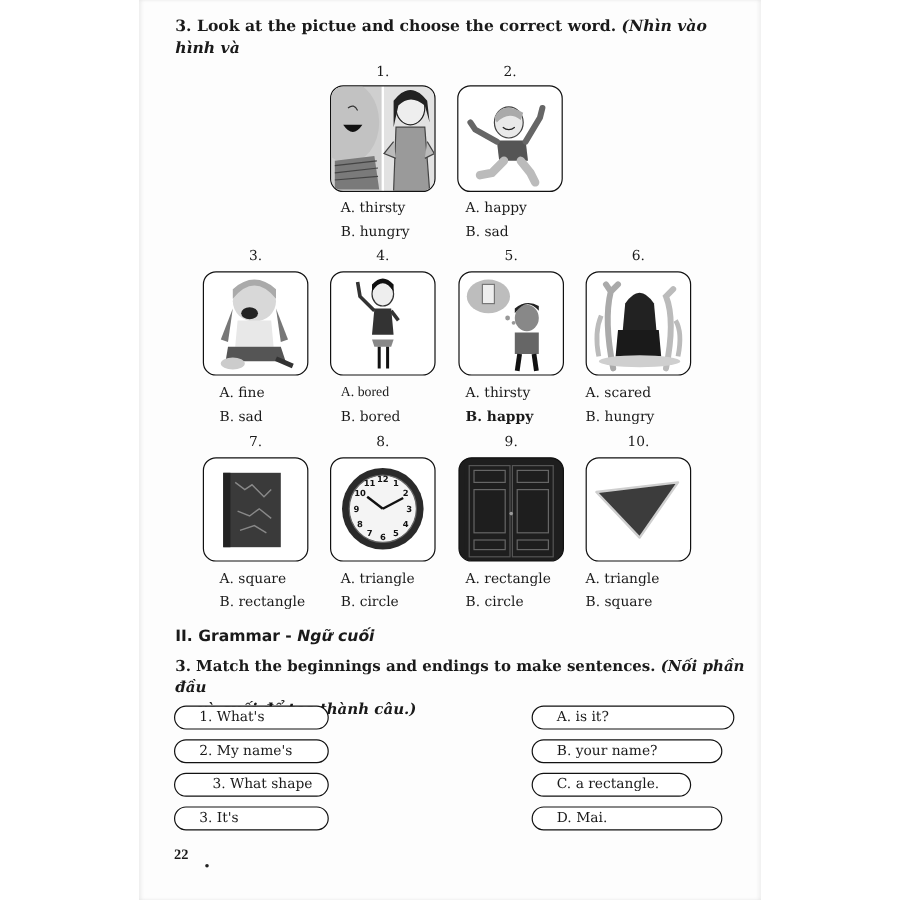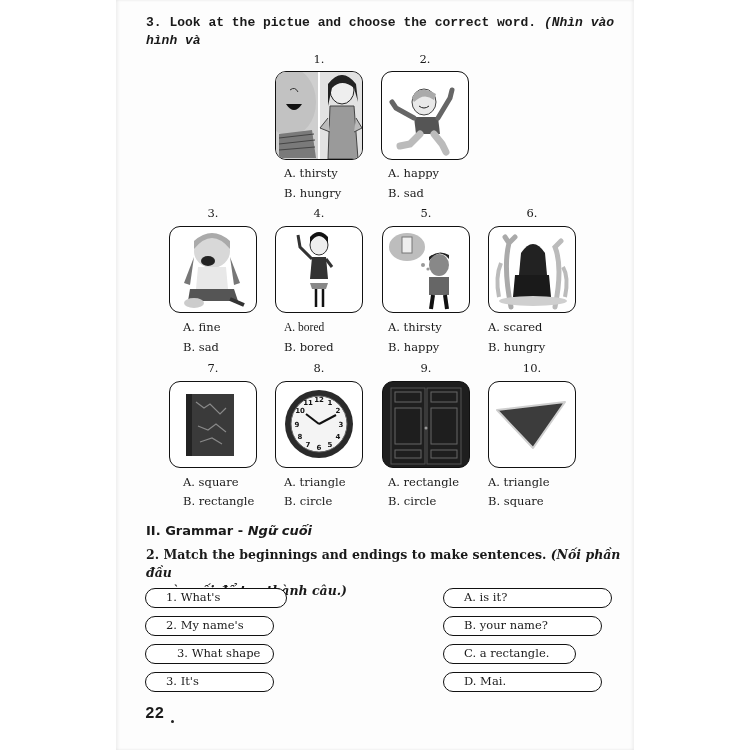--- a/index.html
+++ b/index.html
@@ -1,35 +1,35 @@
 <!DOCTYPE html>
 <html><head>
 <meta charset="utf-8">
 <style>
   html, body { margin:0; padding:0; }
   body { width:750px; height:750px; background:#ffffff; position:relative; overflow:hidden;
          font-family:"DejaVu Serif", serif; color:#1a1a1a; }
   .page { position:absolute; left:116px; top:0; width:518px; height:750px; background:#fdfdfd;
           box-shadow: inset 2px 0 3px rgba(0,0,0,0.06), inset -2px 0 3px rgba(0,0,0,0.05); }
   .abs { position:absolute; }
-  .q-title { left:146px; top:14px; font-size:13px; font-weight:bold; line-height:18px; width:480px;font-family:Liberation Mono, monospace; }
+  .q-title { left:146px; top:14px; font-size:13px; font-weight:bold; line-height:18px; width:480px; }
   .q-title .vi { font-style:italic; }
   .q-title .line2 { display:block; padding-left:19px; font-style:italic; }
   .num { font-size:11.5px; text-align:center; width:88px; }
   .box { border:1.6px solid #111; border-radius:11px; background:#fff; overflow:hidden; box-sizing:border-box;
          display:flex; align-items:center; justify-content:center; }
   .opt { font-size:11.5px; line-height:19px; }
   .sec { left:146px; top:523px; font-family:"DejaVu Sans", sans-serif; font-size:13px; font-weight:bold; }
   .sec .vi { font-style:italic; font-weight:bold; }
   .q2 { left:146px; top:546px; font-size:12.5px; font-weight:bold; line-height:18px; width:480px; }
   .q2 .vi { font-style:italic; }
   .q2 .line2 { display:block; padding-left:19px; font-style:italic; }
   .match { height:20px; border:1.5px solid #111; border-radius:11px; background:#fff; box-sizing:border-box;
            font-size:11.5px; line-height:17px; padding-left:20px; }
-  .pageno { left:145px; top:705px; font-family:Liberation Mono, monospace; font-weight:bold; font-size:16px; }
+  .pageno { left:145px; top:705px; font-family:Liberation Serif, serif; font-weight:bold; font-size:12px; }
   .dot { left:171px; top:720px; width:3px; height:3px; background:#222; border-radius:50%; }
   svg { display:block; }
 </style>
 </head>
 <body>
 
 <div class="page"></div>
 
 <div class="abs q-title">
   <span>3. Look at the pictue and choose the correct word.</span>
@@ -130,21 +130,21 @@
     <path d="M26 48 L60 48 L62 70 L24 70 Z" fill="#1a1a1a"></path>
     <ellipse cx="44" cy="74" rx="34" ry="5" fill="#cfcfcf"></ellipse>
   </svg>
 </div>
 
 <div class="abs opt" style="left:183px;top:318px;">A. fine</div>
 <div class="abs opt" style="left:183px;top:338px;">B. sad</div>
 <div class="abs opt" style="left:284px;top:318px;font-family:Liberation Serif, serif;">A. bored</div>
 <div class="abs opt" style="left:284px;top:338px;">B. bored</div>
 <div class="abs opt" style="left:388px;top:318px;">A. thirsty</div>
-<div class="abs opt" style="left:388px;top:338px;">B. happy</div>
+<div class="abs opt" style="left:388px;top:338px;font-weight:bold;">B. happy</div>
 <div class="abs opt" style="left:488px;top:318px;">A. scared</div>
 <div class="abs opt" style="left:488px;top:338px;">B. hungry</div>
 
 <div class="abs num" style="left:169px;top:361px;">7.</div>
 <div class="abs num" style="left:275px;top:361px;">8.</div>
 <div class="abs num" style="left:382px;top:361px;">9.</div>
 <div class="abs num" style="left:488px;top:361px;">10.</div>
 
 <div class="abs box" style="left:169px;top:381px;width:88px;height:87px;">
   <svg width="86" height="85" viewBox="0 0 86 85">
@@ -202,26 +202,26 @@
 <div class="abs opt" style="left:388px;top:473px;">A. rectangle</div>
 <div class="abs opt" style="left:388px;top:492px;">B. circle</div>
 <div class="abs opt" style="left:488px;top:473px;">A. triangle</div>
 <div class="abs opt" style="left:488px;top:492px;">B. square</div>
 
 <div class="abs sec">
   <span>II. Grammar - </span><span class="vi">Ngữ cuối</span>
 </div>
 
 <div class="abs q2">
-  <span>2.  Match the beginnings and endings to make sentences.</span>
+  <span>3.  Match the beginnings and endings to make sentences.</span>
   <span class="vi">(Nối phần đầu</span>
   <span class="line2">và cuối để tạo thành câu.)</span>
 </div>
 
-<div class="abs match" style="left:145px;top:588px;width:142px;">1. What's</div>
+<div class="abs match" style="left:145px;top:588px;width:129px;">1. What's</div>
 <div class="abs match" style="left:145px;top:616px;width:129px;">2. My name's</div>
 <div class="abs match" style="left:145px;top:644px;width:129px;padding-left:31px;">3. What shape</div>
 <div class="abs match" style="left:145px;top:672px;width:129px;">3. It's</div>
 
 <div class="abs match" style="left:443px;top:588px;width:169px;">A. is it?</div>
 <div class="abs match" style="left:443px;top:616px;width:159px;">B. your name?</div>
 <div class="abs match" style="left:443px;top:644px;width:133px;">C. a rectangle.</div>
 <div class="abs match" style="left:443px;top:672px;width:159px;">D. Mai.</div>
 
 <div class="abs pageno">22</div>

